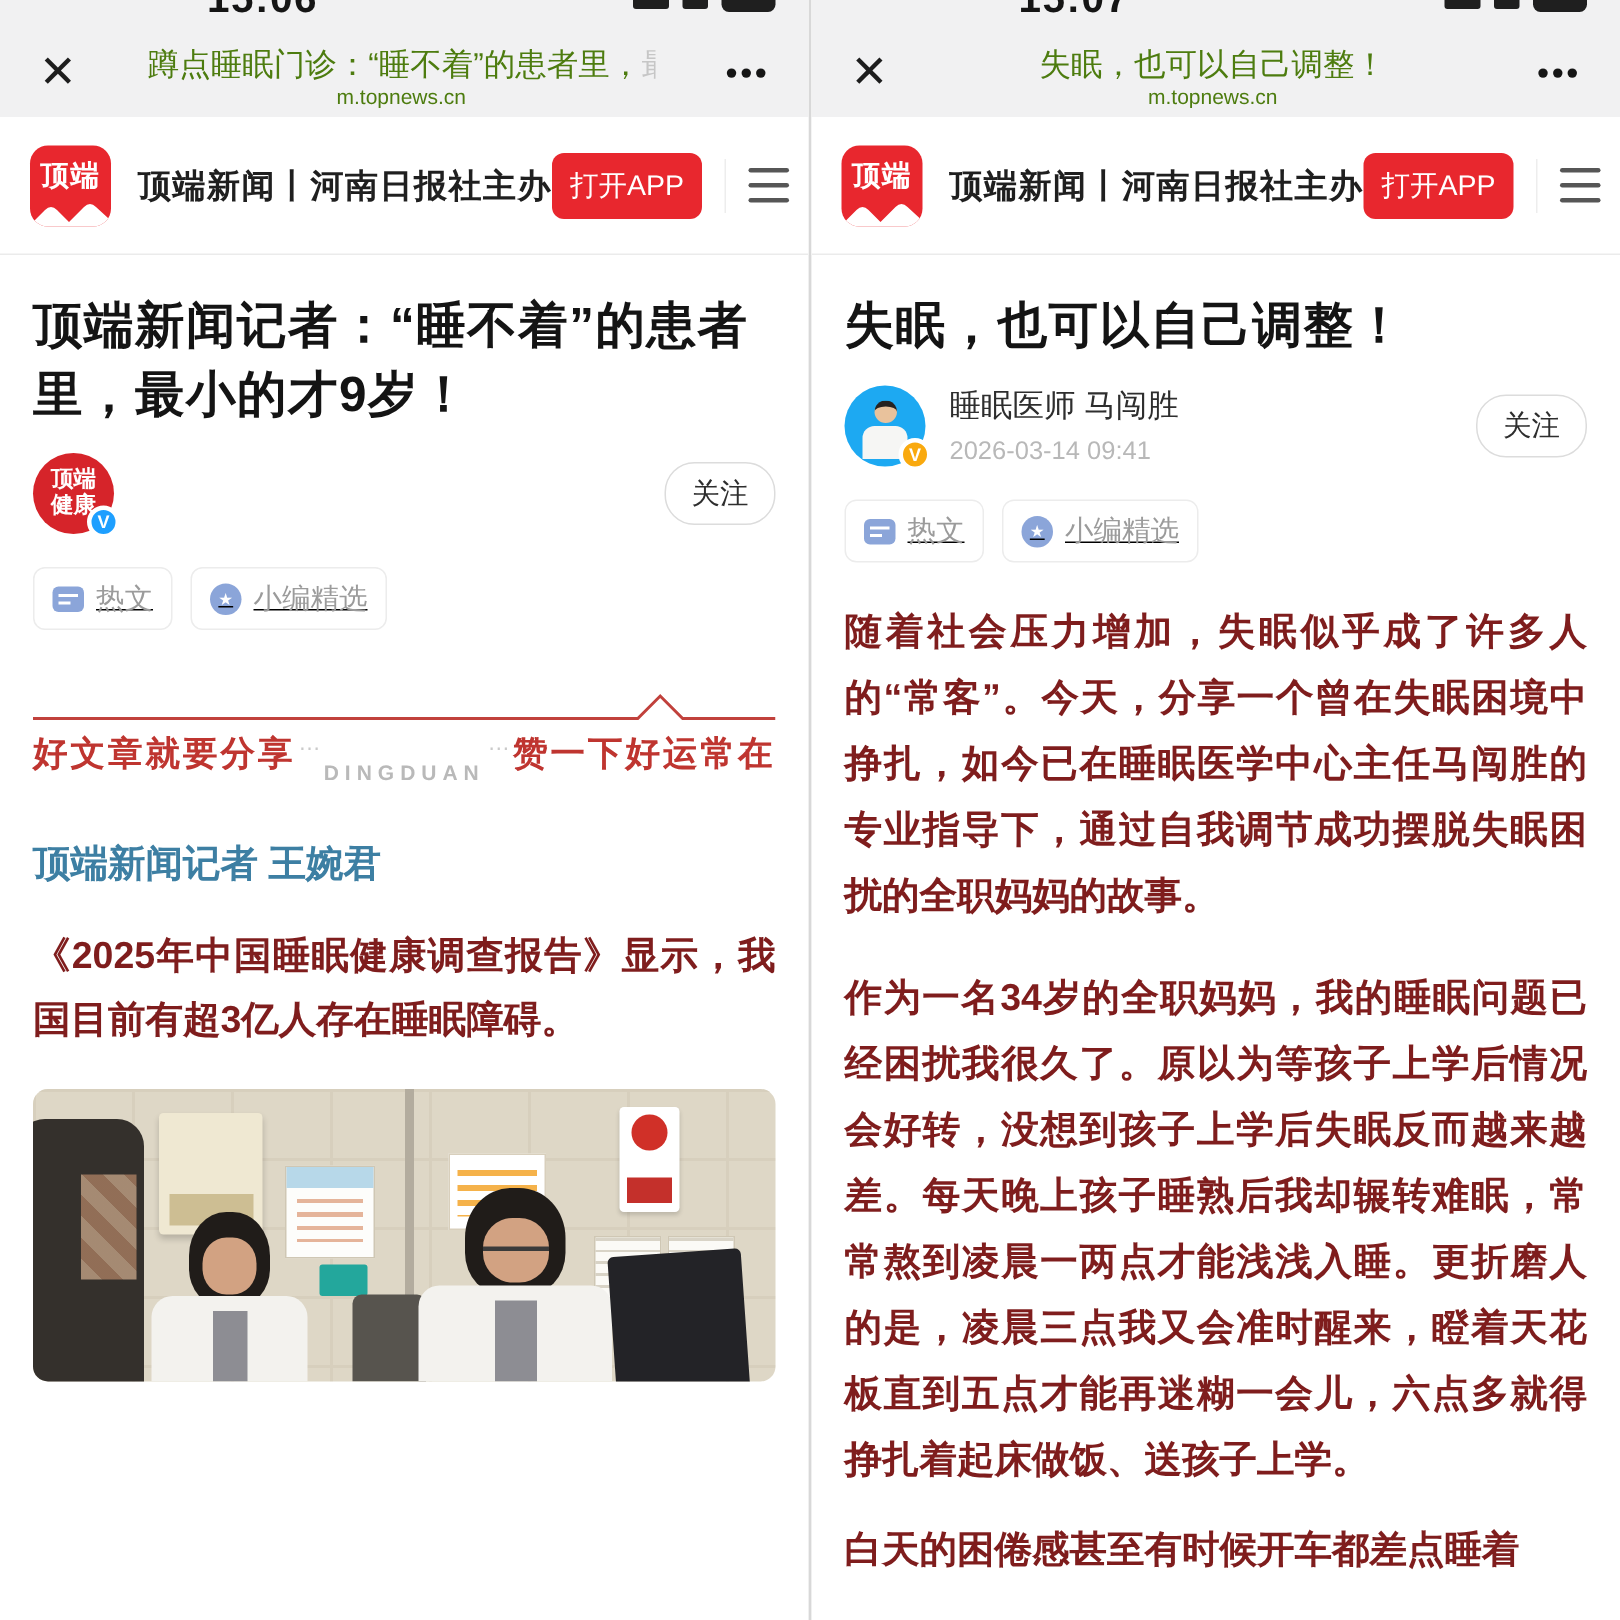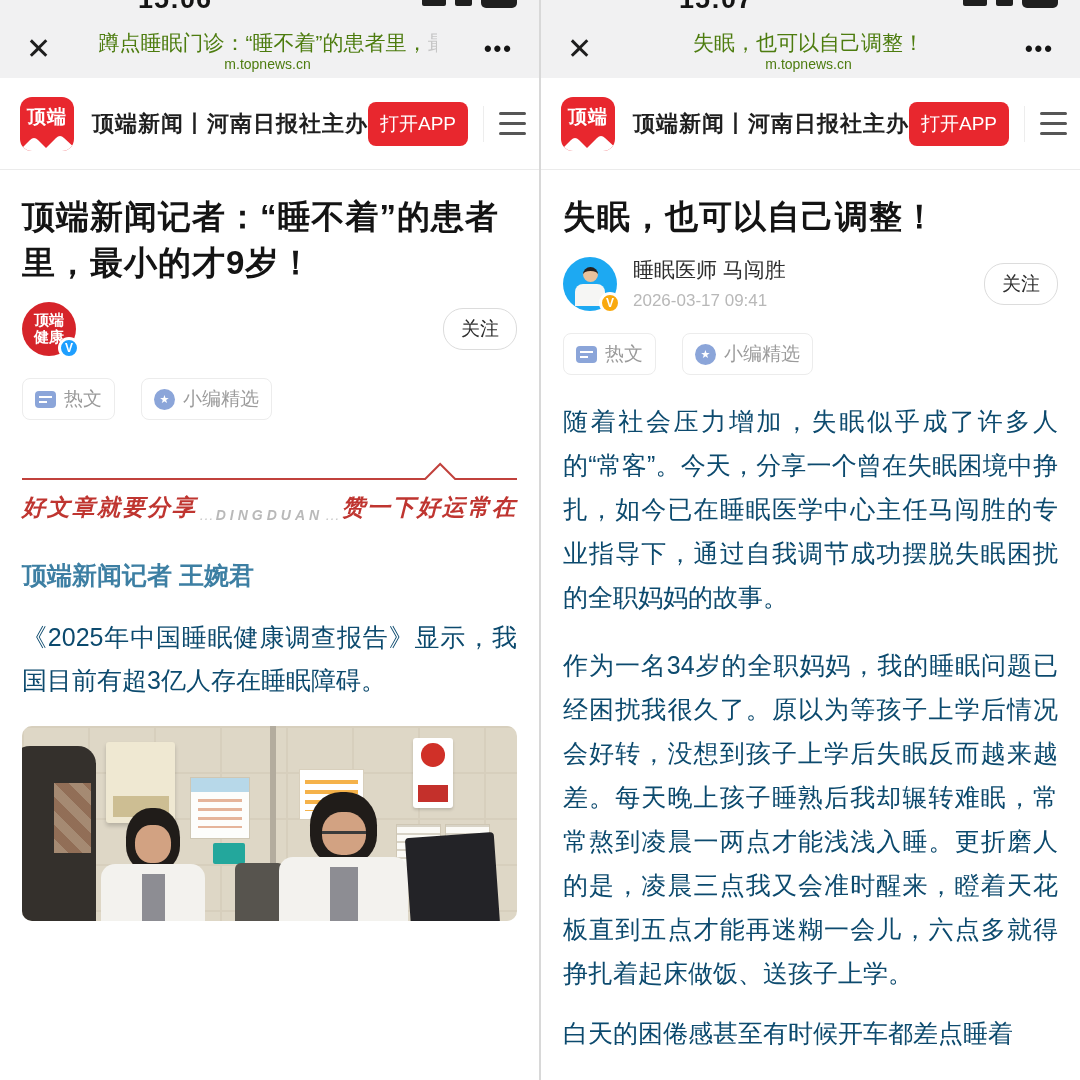--- a/index.html
+++ b/index.html
@@ -47,36 +47,36 @@
   .doc-head { width:15px; height:15px; border-radius:50%; background:#e9c29c; margin-top:6px; border-top:4px solid #262220; }
   .doc-coat { width:30px; height:22px; background:#f6f6f4; border-radius:8px 8px 0 0; margin-top:2px; }
   .badge { position:absolute; right:-4px; bottom:-3px; width:22px; height:22px; border-radius:50%; border:3px solid #fff; color:#fff; font-size:12px; font-weight:800; display:flex; align-items:center; justify-content:center; }
   .badge-blue { background:#1e9fff; }
   .badge-orange { background:#f9a90e; }
   .author-meta { margin-left:16px; }
   .author-name { font-size:21px; color:#2e2e2e; font-weight:500; }
   .pub-date { font-size:17px; color:#b8b8b8; margin-top:7px; }
   .follow-btn { margin-left:auto; border:1.5px solid #dcdcdc; border-radius:20px; background:#fff; color:#2e2e2e; font-size:19px; padding:7px 17px; flex:0 0 auto; }
 
-  .tags { margin-top:22px; display:flex; gap:26px; }
+  .tags { margin-top:22px; display:flex; gap:12px;text-decoration:underline; }
   .chip { display:flex; align-items:center; gap:8px; border:1px solid #ececec; border-radius:8px; padding:7px 12px; font-size:19px; color:#9b9b9b; background:#fff; }
   .ic-chat { position:relative; width:21px; height:17px; background:#8ba5d9; border-radius:4px; }
   .ic-chat::before { content:""; position:absolute; left:4px; right:4px; top:5px; height:2px; background:#fff; }
   .ic-chat::after { content:""; position:absolute; left:4px; right:9px; top:10px; height:2px; background:#fff; }
   .ic-star { width:21px; height:21px; border-radius:50%; background:#8ba5d9; color:#fff; font-size:11px; display:flex; align-items:center; justify-content:center; }
 
   .banner { margin-top:40px; }
   .banner svg { display:block; width:100%; height:22px; }
-  .banner-row { display:flex; align-items:flex-end; justify-content:space-between; margin-top:5px;font-style:italic; }
+  .banner-row { display:flex; align-items:flex-start; justify-content:space-between; margin-top:5px; }
   .b-red { font-family:"Liberation Serif","DejaVu Serif",serif; font-weight:700; font-size:23px; color:#bf3530; letter-spacing:2px; white-space:nowrap; }
   .b-mid { font-size:14px; color:#b9b9b9; letter-spacing:4px; font-weight:600;margin-top:20px; }
   .b-dots { font-size:15px; color:#cacaca; }
 
   .byline { margin-top:36px; font-size:25px; font-weight:700; color:#3d7fa3; }
-  .p { margin-top:24px; font-size:25px; line-height:43px; color:#0c4a6e; text-align:justify; }
+  .p { margin-top:24px; font-size:25px; line-height:43px; color:#7f1d1d; text-align:justify;font-weight:bold; }
   .right .p { line-height:44px; }
   .p.cut { margin-top:16px; }
   .sub-h { margin-top:26px; font-size:25px; font-weight:700; color:#1f1f1f; }
 
   
   .photo { position:relative; margin-top:24px; height:195px; border-radius:10px; overflow:hidden; background:#ded7c6; }
   .ph-tiles { position:absolute; inset:0; opacity:.5;
     background-image:linear-gradient(#cfc7b4 2px, transparent 2px),linear-gradient(90deg,#cfc7b4 2px, transparent 2px);
     background-size:66px 46px; }
   .ph-disp { position:absolute; left:17%; top:8%; width:14%; height:42%; background:#efe8d2; border-radius:3px; box-shadow:0 3px 4px rgba(0,0,0,.18); }
@@ -275,21 +275,21 @@
     <div class="author-row">
       <div class="avatar">
         <div class="av-clip av-blue">
           <div class="doc-head"></div>
           <div class="doc-coat"></div>
         </div>
         <div class="badge badge-orange">V</div>
       </div>
       <div class="author-meta">
         <div class="author-name">睡眠医师 马闯胜</div>
-        <div class="pub-date">2026-03-17 09:41</div>
+        <div class="pub-date">2026-03-14 09:41</div>
       </div>
       <button class="follow-btn">关注</button>
     </div>
 
     <div class="tags">
       <div class="chip">
         <span class="ic-chat"></span>
         <span>热文</span>
       </div>
       <div class="chip">

